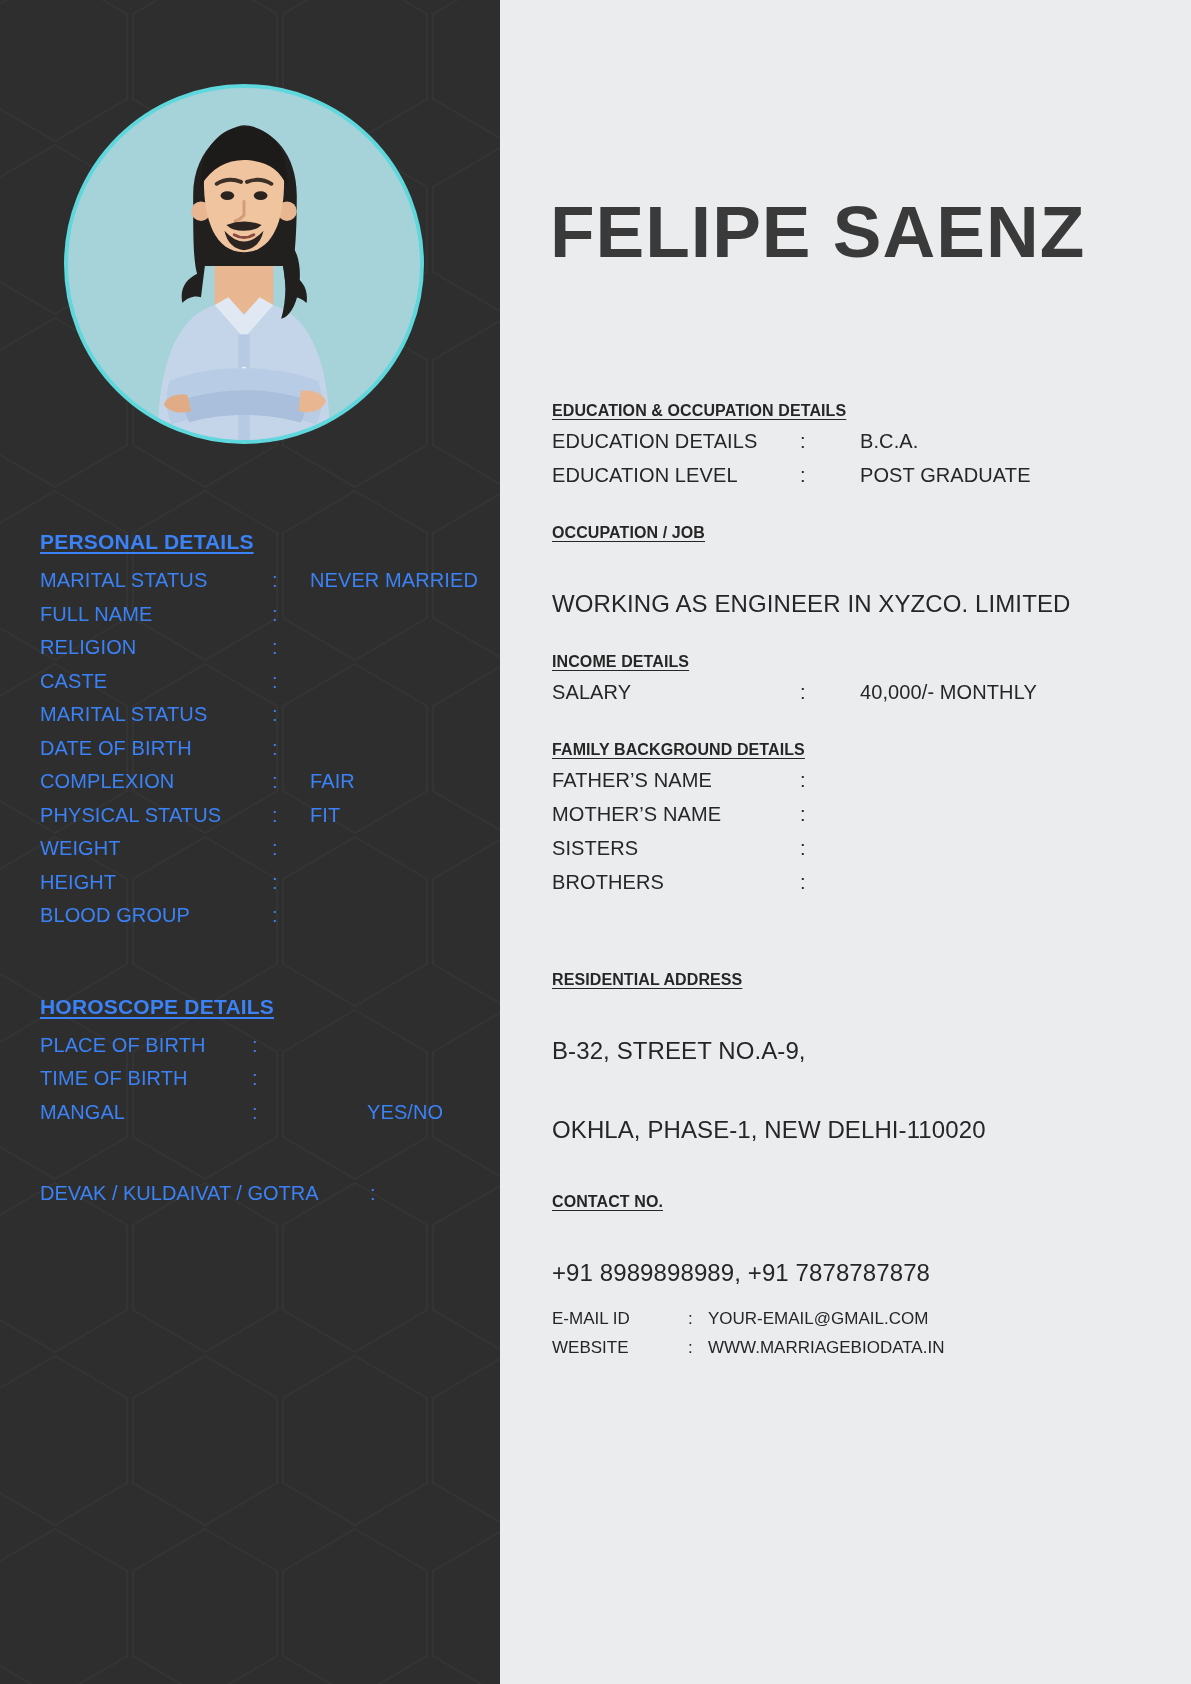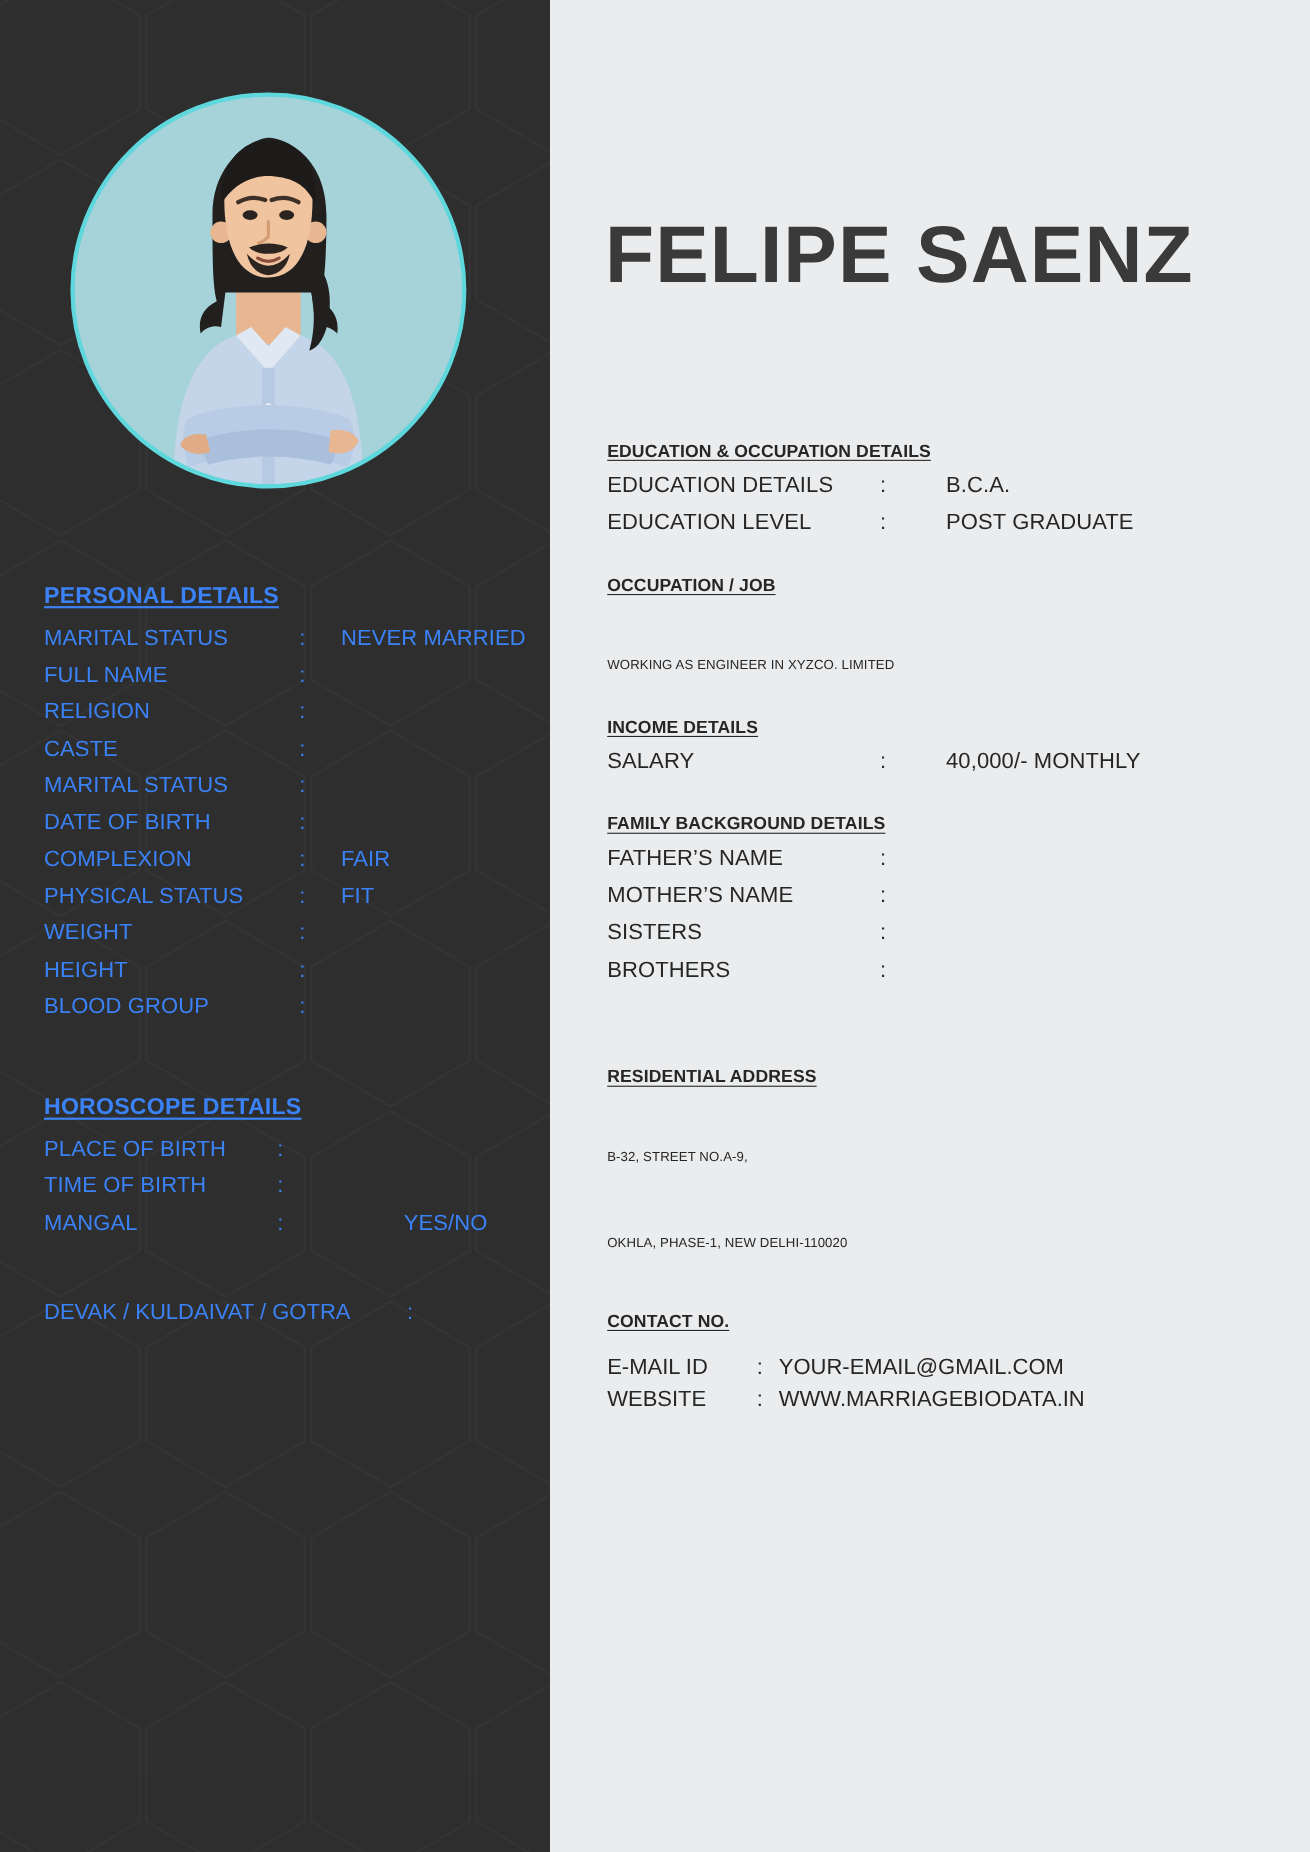--- a/index.html
+++ b/index.html
@@ -116,33 +116,33 @@
     align-items:baseline;
     font-size:20px;
     line-height:34px;
     letter-spacing:0.1px;
     justify-content:space-between;
   }
   .r-row .lbl { flex:0 0 248px; }
   .r-row .colon { flex:0 0 60px; }
   .r-row .val { flex:1 1 auto; }
   .r-line {
-    font-size:12px;
+    font-size:24px;
     line-height:34px;
     letter-spacing:0.1px;
     margin-top:45px;
   }
   .gap-lg { height:32px; }
   .gap-md { height:26px; }
   .gap-sm { height:14px; }
 
   .small-row {
     display:flex;
     align-items:baseline;
-    font-size:20px;
+    font-size:17px;
     line-height:29px;
   }
   .small-row .lbl { flex:0 0 136px; }
   .small-row .colon { flex:0 0 20px; }
   .small-row .val { flex:1 1 auto; }
 </style>
 </head>
 <body>
 
 <div class="page">
@@ -369,20 +369,21 @@
         <div class="r-head">RESIDENTIAL ADDRESS</div>
         <div class="r-line">B-32, STREET NO.A-9,</div>
         <div class="r-line">OKHLA, PHASE-1, NEW DELHI-110020</div>
       </section>
 
       <div class="gap-lg"></div>
       <div class="gap-sm"></div>
 
       <section>
         <div class="r-head">CONTACT NO.</div>
+        <div class="r-line">+91 8989898989, +91 7878787878</div>
 
         <div class="gap-sm"></div>
 
         <div class="small-row">
           <span class="lbl">E-MAIL ID</span>
           <span class="colon">:</span>
           <span class="val">YOUR-EMAIL@GMAIL.COM</span>
         </div>
         <div class="small-row">
           <span class="lbl">WEBSITE</span>

